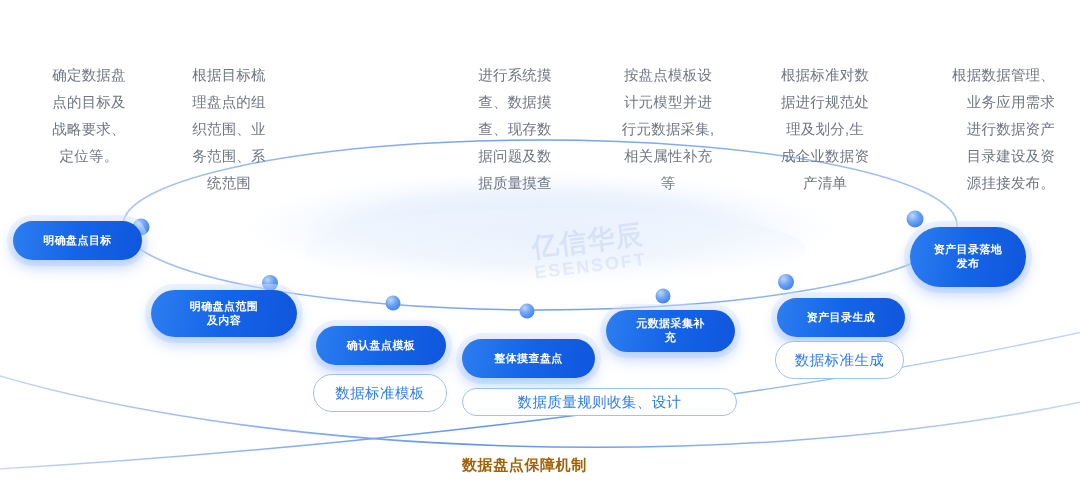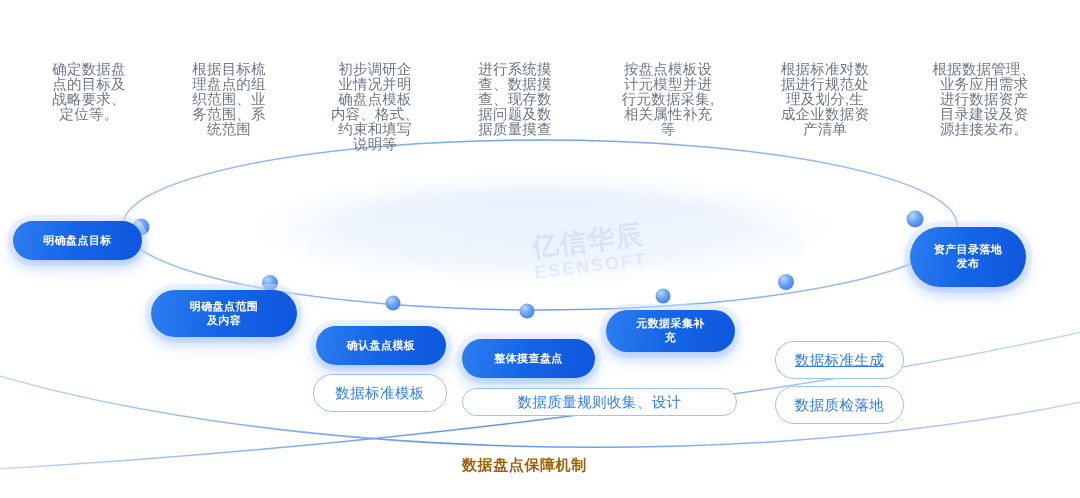--- a/index.html
+++ b/index.html
@@ -51,21 +51,21 @@
     line-height: 1.3;
     color: #b7c8f3;
   }
 
   
   .desc {
     position: absolute;
     text-align: center;
     color: #6f7683;
     font-size: 14.5px;
-    line-height: 15px;
+    line-height: 27px;
     white-space: pre-line;
     letter-spacing: .2px;
   }
 
   
   .pill {
     position: absolute;
     display: flex;
     align-items: center;
     justify-content: center;
@@ -160,66 +160,60 @@
 
   <div class="desc" style="left:28px;  top:62px;  width:122px;">确定数据盘
 点的目标及
 战略要求、
 定位等。</div>
   <div class="desc" style="left:168px; top:62px;  width:122px;">根据目标梳
 理盘点的组
 织范围、业
 务范围、系
 统范围</div>
-  <div class="desc" style="left:311px; top:62px;  width:128px;">初步调研企
-业情况并明
-确盘点模板
-内容、格式、
-约束和填写
-说明等</div>
   <div class="desc" style="left:600px; top:62px;  width:136px;">按盘点模板设
 计元模型并进
 行元数据采集,
 相关属性补充
 等</div>
   <div class="desc" style="left:455px; top:62px;  width:120px;">进行系统摸
 查、数据摸
 查、现存数
 据问题及数
 据质量摸查</div>
   <div class="desc" style="left:757px; top:62px;  width:136px;">根据标准对数
 据进行规范处
 理及划分,生
 成企业数据资
 产清单</div>
-  <div class="desc" style="left:913px; top:62px;  width:142px;">根据数据管理、
+  <div class="desc" style="left:913px; top:62px;  width:142px;text-align:right;">根据数据管理、
 业务应用需求
 进行数据资产
 目录建设及资
 源挂接发布。</div>
 
   <div class="pill pill-solid" style="left:13px;  top:221px; width:129px; height:39px;">明确盘点目标</div>
 
   <div class="pill pill-solid" style="left:316px; top:326px; width:130px; height:39px;">确认盘点模板</div>
 
   <div class="pill pill-solid" style="left:151px; top:290px; width:146px; height:47px; white-space:pre-line;">明确盘点范围
 及内容</div>
 
   <div class="pill pill-solid" style="left:462px; top:339px; width:133px; height:39px;">整体摸查盘点</div>
 
   <div class="pill pill-solid" style="left:606px; top:310px; width:129px; height:42px; white-space:pre-line;">元数据采集补
 充</div>
 
+  <div class="pill pill-solid" style="left:777px; top:298px; width:128px; height:39px;">资产目录生成</div>
 
   <div class="pill pill-solid" style="left:910px; top:227px; width:116px; height:60px; white-space:pre-line;">资产目录落地
 发布</div>
 
   <div class="pill pill-outline" style="left:313px; top:374px; width:134px; height:38px;">数据标准模板</div>
 
   <div class="pill pill-outline" style="left:462px; top:388px; width:275px; height:28px;">数据质量规则收集、设计</div>
 
-  <div class="pill pill-outline" style="left:775px; top:341px; width:129px; height:38px;text-decoration:underline;">数据标准生成</div>
-
-  <div class="pill pill-outline" style="left:775px; top:386px; width:129px; height:38px;">数据质检落地</div>
+  <div class="pill pill-outline" style="left:775px; top:341px; width:129px; height:38px;">数据标准生成</div>
+
 
   <div class="bottom-label" style="left:462px; top:456px;">数据盘点保障机制</div>
 
 </div>
 
 </body></html>

